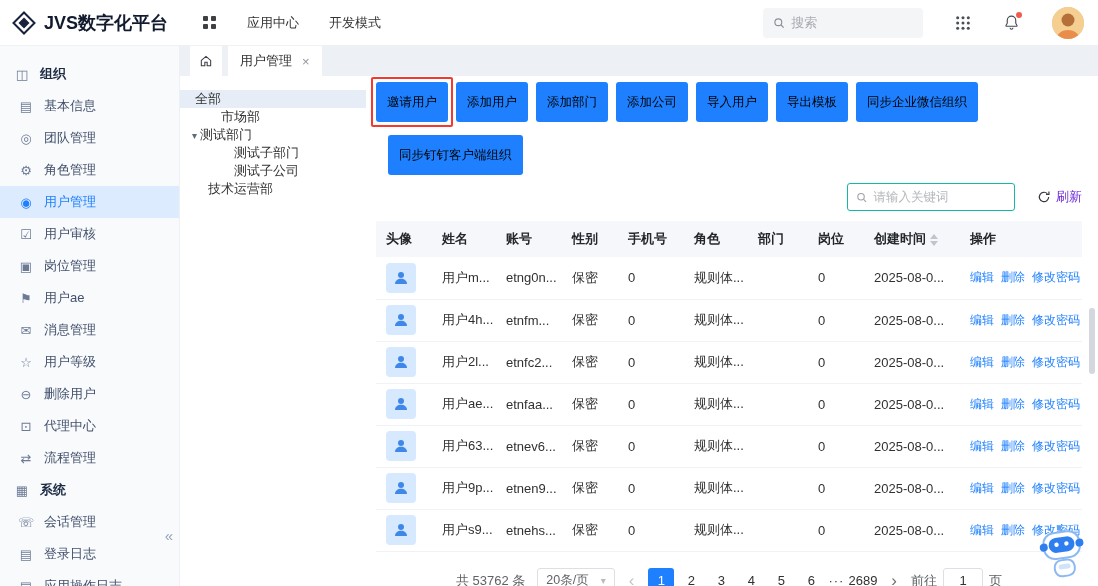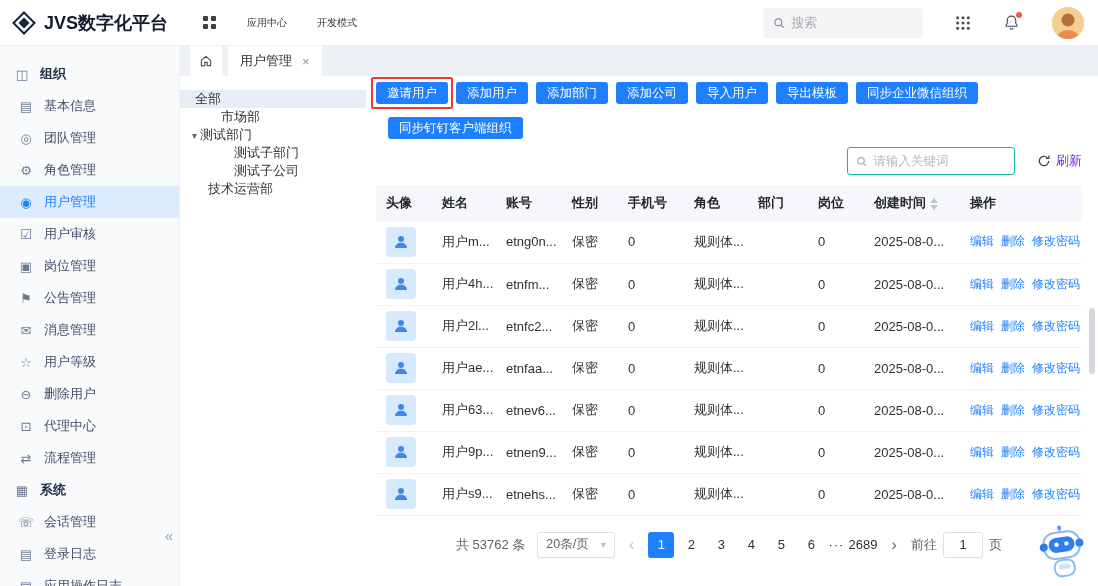--- a/index.html
+++ b/index.html
@@ -2,21 +2,21 @@
 <html><head>
 <meta charset="utf-8">
 <style>
   * { margin:0; padding:0; box-sizing:border-box; }
   html,body { width:1098px; height:586px; overflow:hidden; }
   body { font-family:"Liberation Sans","DejaVu Sans",sans-serif; font-size:13px; color:#303133; background:#fff; position:relative; }
 
   
   .topbar { height:46px; display:flex; align-items:center; background:#fff; border-bottom:1px solid #f0f1f3; }
   .logo { flex:0 0 180px; display:flex; align-items:center; gap:8px; padding-left:12px; font-size:18px; font-weight:700; color:#121b2e; }
-  .top-nav { display:flex; align-items:center; gap:30px; margin-left:22px; font-size:10px; color:#333; }
+  .top-nav { display:flex; align-items:center; gap:30px; margin-left:22px; font-size:13px; color:#333; }
   .nav-item { cursor:pointer; }
   .top-right { margin-left:auto; display:flex; align-items:center; gap:32px; padding-right:14px; }
   .top-search { width:160px; height:30px; background:#f4f5f7; border-radius:4px; display:flex; align-items:center; gap:6px; padding:0 10px; }
   .top-search input { border:none; outline:none; background:transparent; width:100%; font-size:13px; color:#333; font-family:inherit; }
   .top-search input::placeholder { color:#a6a9ad; }
   .icon-btn { display:flex; align-items:center; cursor:pointer; position:relative; }
   .bell-dot { position:absolute; top:-2px; right:-2px; width:6px; height:6px; background:#f25b4b; border-radius:50%; }
   .avatar-top { width:32px; height:32px; border-radius:50%; overflow:hidden; background:#f3c98f; cursor:pointer; }
 
   
@@ -38,21 +38,21 @@
   .content { flex:1; display:flex; min-height:0; }
   .tree { flex:0 0 186px; padding-top:14px; }
   .tree-item { height:18px; display:flex; align-items:center; font-size:13px; color:#333; cursor:pointer; white-space:nowrap; }
   .tree-item.active { background:#e6edf7; }
   .tree-item .caret { color:#606a76; font-size:10px; margin-right:3px; }
 
   .panel { flex:1; padding:4px 16px 0 10px; min-width:0; }
   .toolbar-row { display:flex; gap:8px; align-items:center; }
   .toolbar-row.first { margin-top:2px; }
   .toolbar-row.second { margin-top:13px; padding-left:12px; }
-  .tbtn { height:22px; padding:0 11px; background:#1e80ff; border:none; border-radius:3px; color:#ffffff; font-size:12.5px; cursor:pointer; font-family:inherit; white-space:nowrap; }
+  .tbtn { height:40px; padding:0 11px; background:#1e80ff; border:none; border-radius:3px; color:#000000; font-size:12.5px; cursor:pointer; font-family:inherit; white-space:nowrap; }
   .tbtn.highlight { position:relative; }
   .tbtn.highlight::after { content:""; position:absolute; inset:-5px; border:2px solid #f23a30; border-radius:2px; pointer-events:none; }
 
   .filterbar { margin-top:8px; display:flex; justify-content:flex-end; align-items:center; gap:22px; }
   .kw-search { width:168px; height:28px; border:1px solid #14b8a6; border-radius:3px; display:flex; align-items:center; gap:6px; padding:0 8px; background:#fff; }
   .kw-search input { border:none; outline:none; width:100%; font-size:12.5px; font-family:inherit; color:#333; }
   .kw-search input::placeholder { color:#b4b7bc; }
   .refresh { display:flex; align-items:center; gap:5px; font-size:13px; color:#6d28d9; cursor:pointer; }
 
   table { width:100%; border-collapse:collapse; table-layout:fixed; margin-top:10px; }
@@ -174,21 +174,21 @@
         <span>用户审核</span>
       </div>
 
       <div class="side-item">
         <span class="sicon">▣</span>
         <span>岗位管理</span>
       </div>
 
       <div class="side-item">
         <span class="sicon">⚑</span>
-        <span>公告管理</span>
+        <span>用户ae</span>
       </div>
 
       <div class="side-item">
         <span class="sicon">✉</span>
         <span>消息管理</span>
       </div>
 
       <div class="side-item">
         <span class="sicon">☆</span>
         <span>用户等级</span>

